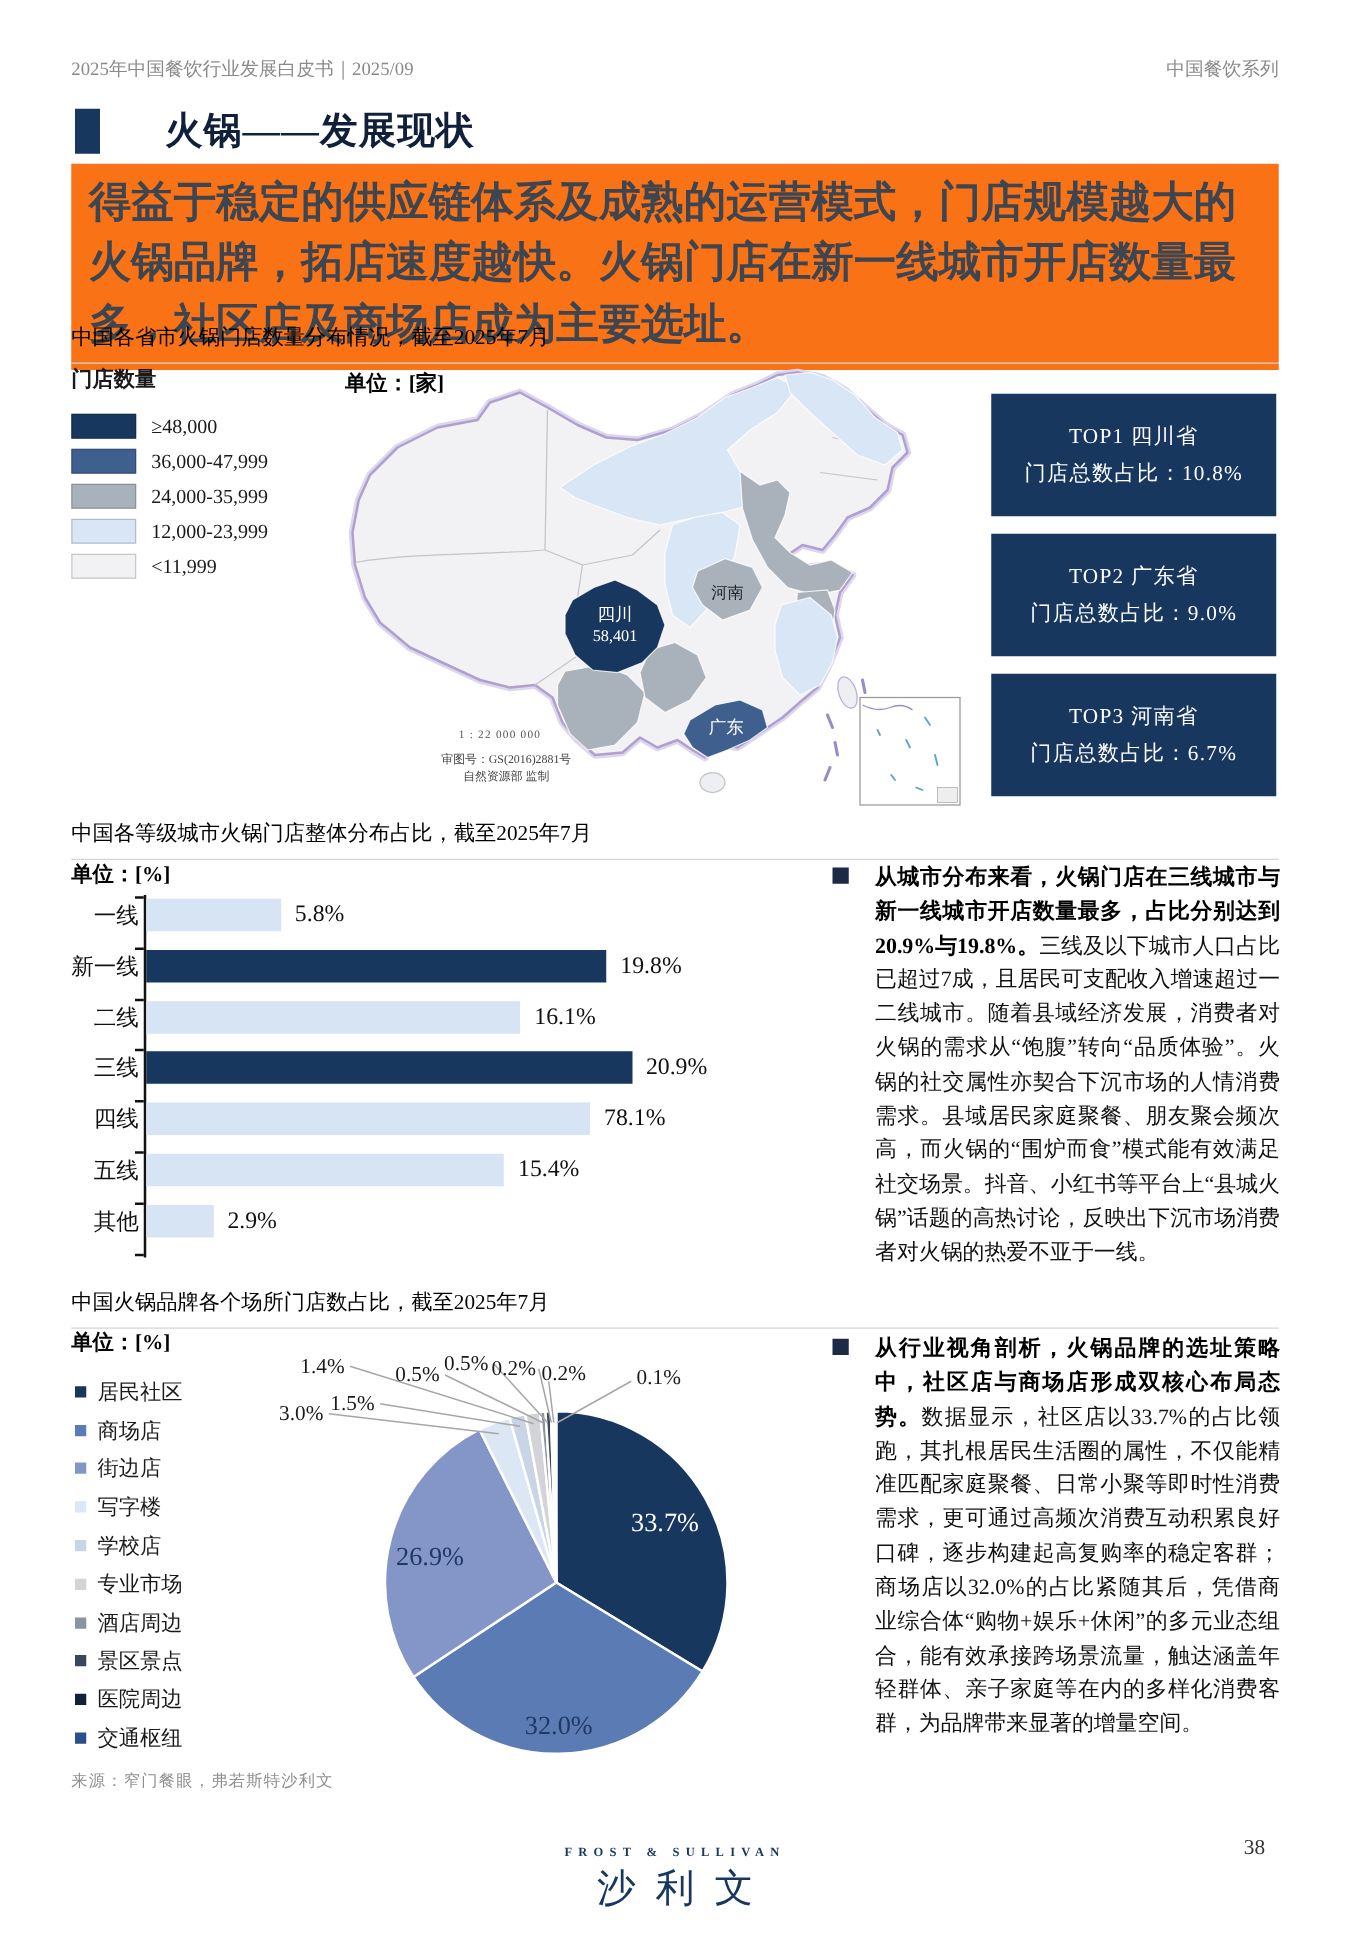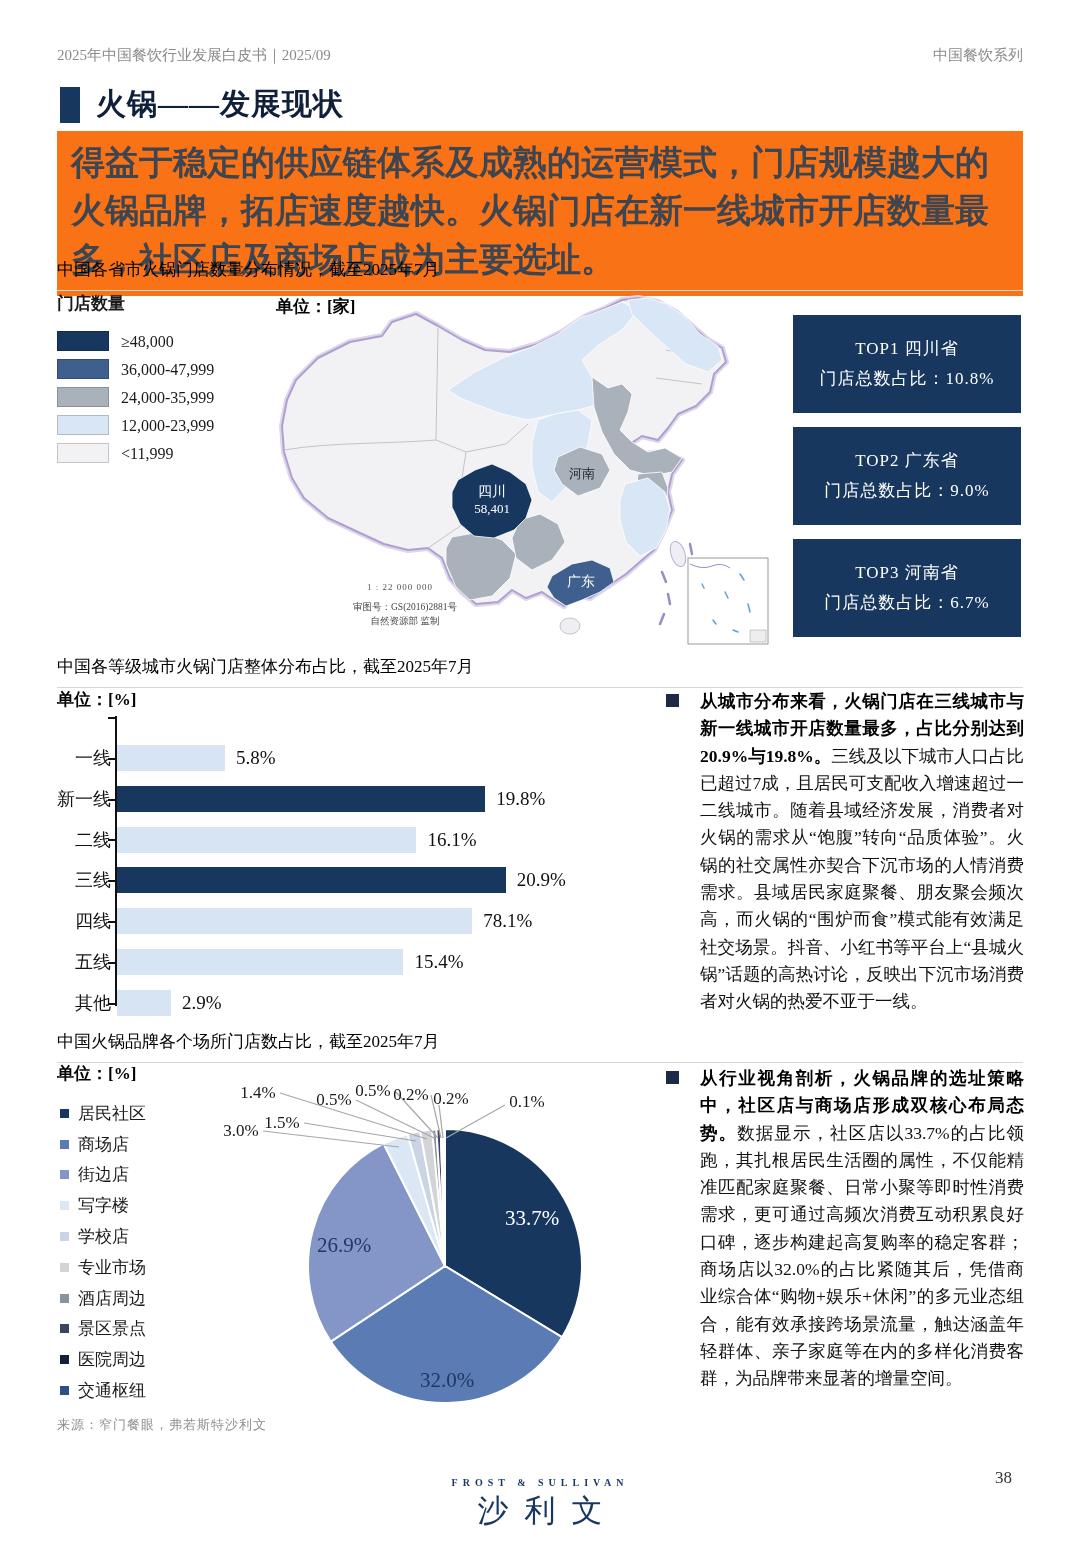--- a/index.html
+++ b/index.html
@@ -1,20 +1,20 @@
 <!DOCTYPE html>
 <html><head>
 <meta charset="utf-8">
 <style>
   html,body{margin:0;padding:0;background:#fff;}
   .page{position:relative;width:1080px;height:1560px;background:#fff;overflow:hidden;
         font-family:"Liberation Serif","DejaVu Serif",serif;color:#1a1a1a;}
   .header{position:absolute;top:46px;left:57px;width:966px;display:flex;justify-content:space-between;
           font-size:15px;color:#8a8a8a;}
-  .title-row{position:absolute;top:84px;left:60px;display:flex;align-items:center;}
+  .title-row{position:absolute;top:84px;left:60px;display:flex;align-items:center;gap:36px;}
   .title-accent{width:20px;height:36px;background:#17375E;margin-right:16px;}
   .page-title{font-size:30px;font-weight:bold;color:#10203a;margin:0;letter-spacing:1px;}
   .highlight{position:absolute;top:131px;left:57px;width:938px;background:#f97316;
              padding:8px 14px 12px 14px;font-size:34px;font-weight:bold;color:#3d4551;line-height:1.42;}
   .sec-title{position:absolute;left:57px;width:966px;font-size:17px;color:#000;
              padding-bottom:9px;border-bottom:1px solid #d6d6d6;}
   .unit{position:absolute;font-size:17px;font-weight:bold;color:#000;}
   
   .map-legend{position:absolute;top:292px;left:57px;width:210px;}
   .map-legend .legend-title{font-size:17px;font-weight:bold;margin-bottom:8px;}
@@ -22,21 +22,21 @@
   .mlswatch{width:52px;height:20px;margin-right:12px;border:1px solid rgba(0,0,0,0.18);box-sizing:border-box;}
   .mllabel{font-size:16px;color:#1a1a1a;}
   #china-map{position:absolute;top:292px;left:270px;}
   .top-boxes{position:absolute;top:315px;left:793px;width:208px;}
   .top-box{width:228px;height:98px;background:#17375E;color:#fff;margin-bottom:14px;
            display:flex;flex-direction:column;justify-content:center;align-items:center;
            font-size:17px;line-height:1.75;letter-spacing:1px;}
   
   #bar-chart{position:absolute;top:716px;left:57px;width:600px;height:296px;}
   .bar-axis{position:absolute;left:58px;top:0px;width:2px;height:290px;background:#111;}
-  .bar-row{position:absolute;left:0;height:26px;margin-top:26px;}
+  .bar-row{position:absolute;left:0;height:26px;}
   .bar-cat{position:absolute;left:0;top:0;width:54px;text-align:right;font-size:18px;line-height:26px;color:#111;}
   .bar-rect{position:absolute;top:0;height:26px;}
   .bar-val{position:absolute;top:0;font-size:19px;line-height:26px;color:#111;white-space:nowrap;}
   .bar-tick{position:absolute;left:51px;width:7px;height:0;border-top:2px solid #111;}
   
   .commentary{position:absolute;left:666px;width:358px;}
   .bullet-sq{position:absolute;left:0;top:6px;width:13px;height:13px;background:#1d2a45;}
   .commentary .ctext{margin-left:34px;font-size:17.5px;line-height:1.56;text-align:justify;color:#111;}
   .commentary .ctext b{color:#000;}
   

